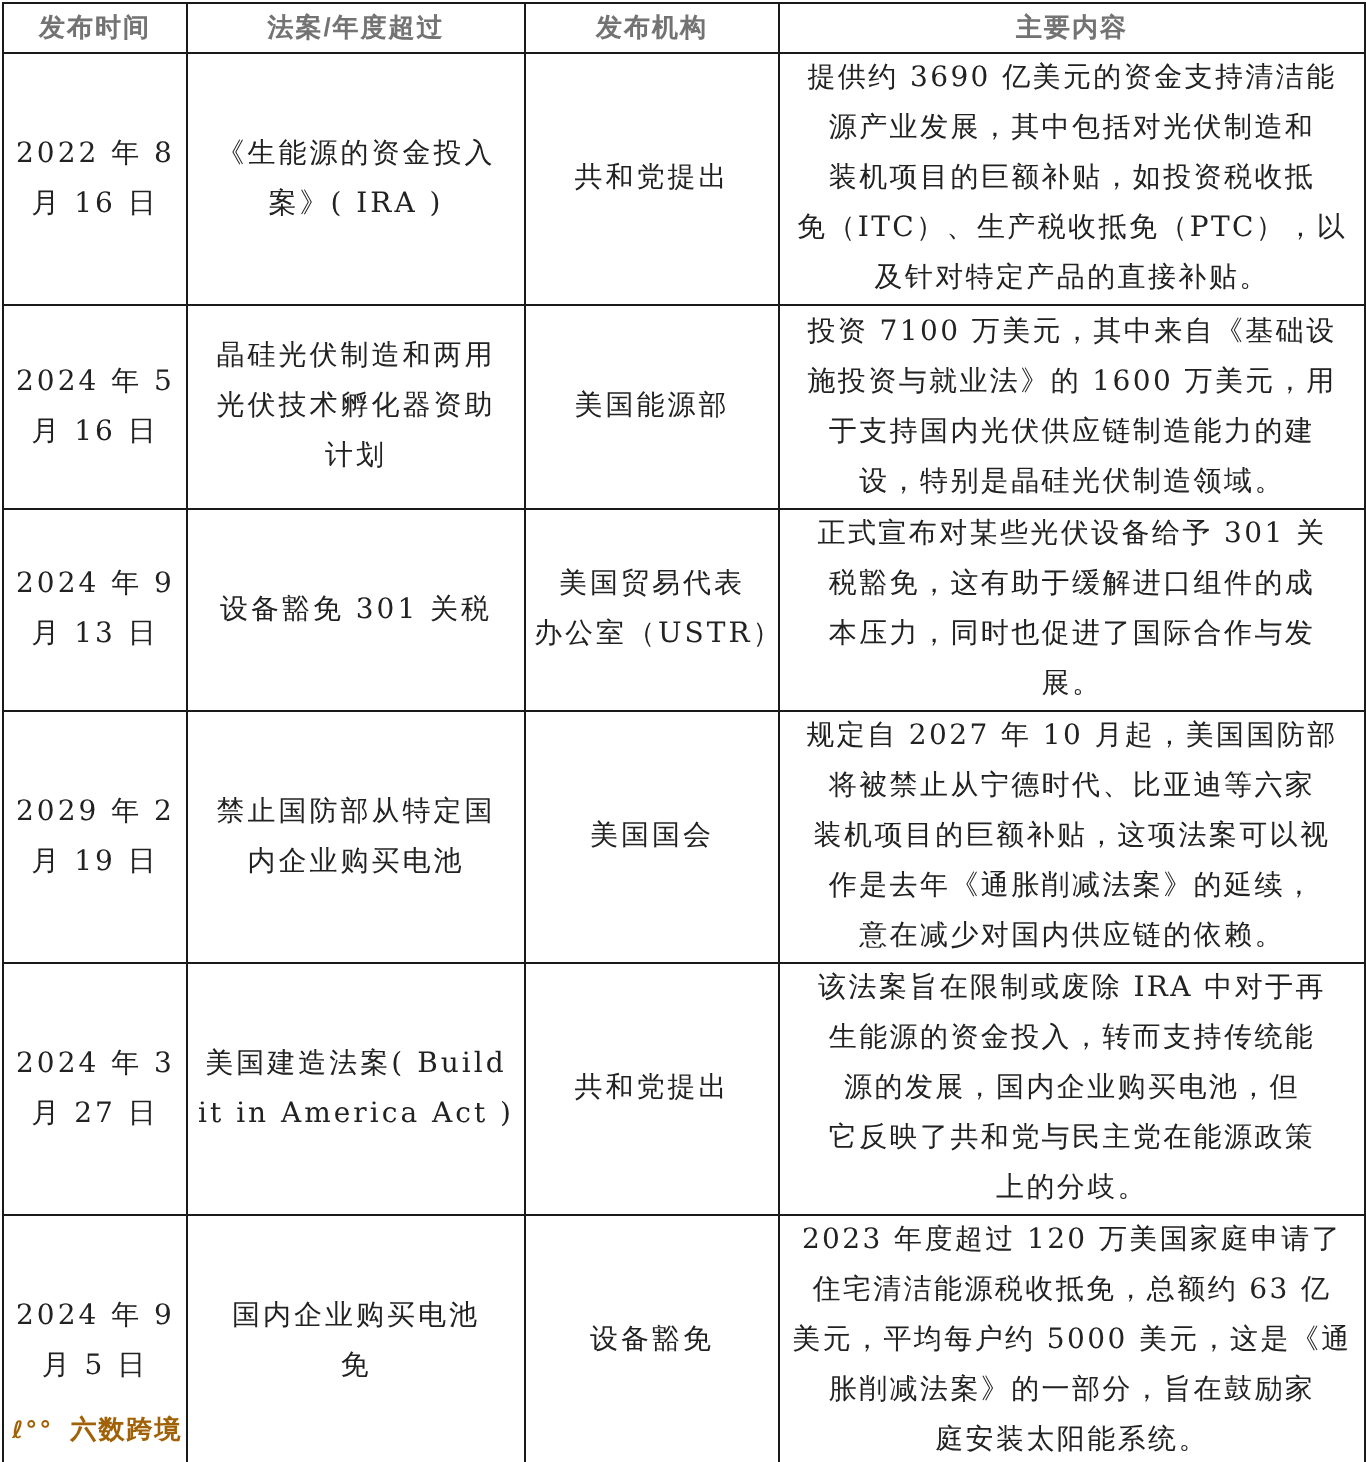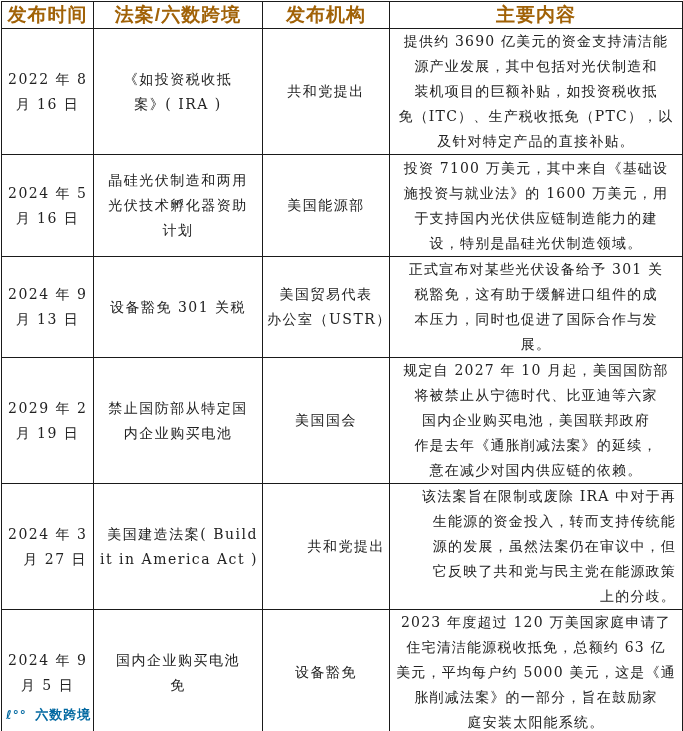--- a/index.html
+++ b/index.html
@@ -16,80 +16,80 @@
       border: 1.5px solid #1a1a1a;
       padding: 0 4px;
       text-align: center;
       vertical-align: middle;
       box-sizing: border-box;
     }
     .policy-table th {
       height: 25px;
       font-family: Liberation Sans, sans-serif;
       font-weight: bold;
-      font-size: 19px;
+      font-size: 13px;
       letter-spacing: 1px;
-      color: #a16207;
+      color: #737373;
     }
     .col-date { width: 92px; }
     .col-name { width: 169px; }
     .col-org { width: 127px; }
     .col-content { width: 293px; }
     .policy-table td {
       font-size: 14px;
       line-height: 25px;
       letter-spacing: 1.5px;
     }
     td.cell-date { padding: 0 6px; }
     td.cell-content {
       text-align: center;
       padding: 0 6px;
       letter-spacing: 1.2px;
     }
     .row-1 td { height: 126px; }
     .row-2 td { height: 102px; }
     .row-3 td { height: 100px; margin-top: 40px; }
     .row-4 td { height: 126px; }
-    .row-5 td { height: 126px; text-align: right; }
+    .row-5 td { height: 126px; }
     .row-6 td { height: 124px; }
     .line { display: block; white-space: nowrap; }
     .watermark {
       position: absolute; left: 6px; top: 706px;
       font-family: "DejaVu Sans", "Liberation Sans", sans-serif;
-      font-size: 13px; color: #0369a1; font-weight: bold;
+      font-size: 13px; color: #a16207; font-weight: bold;
       letter-spacing: 1px;
     }
     .watermark .logo { font-size: 12px; margin-right: 3px; }
   </style>
 </head>
 <body>
 
 <table class="policy-table">
   <colgroup>
     <col class="col-date">
       <col class="col-name">
       <col class="col-org">
       <col class="col-content">
   </colgroup>
   <thead>
     <tr>
       <th>发布时间</th>
-      <th>法案/六数跨境</th>
+      <th>法案/年度超过</th>
       <th>发布机构</th>
       <th>主要内容</th>
     </tr>
   </thead>
   <tbody>
     <tr class="row-1">
       <td class="cell-date">
         <span class="line">2022 年 8</span>
         <span class="line">月 16 日</span>
       </td>
       <td>
-        <span class="line">《如投资税收抵</span>
+        <span class="line">《生能源的资金投入</span>
         <span class="line">案》( IRA )</span>
       </td>
       <td>
         <span class="line">共和党提出</span>
       </td>
       <td class="cell-content">
         <span class="line">提供约 3690 亿美元的资金支持清洁能</span>
         <span class="line">源产业发展，其中包括对光伏制造和</span>
         <span class="line">装机项目的巨额补贴，如投资税收抵</span>
         <span class="line">免（ITC）、生产税收抵免（PTC），以</span>
@@ -143,41 +143,41 @@
       <td>
         <span class="line">禁止国防部从特定国</span>
         <span class="line">内企业购买电池</span>
       </td>
       <td>
         <span class="line">美国国会</span>
       </td>
       <td class="cell-content">
         <span class="line">规定自 2027 年 10 月起，美国国防部</span>
         <span class="line">将被禁止从宁德时代、比亚迪等六家</span>
-        <span class="line">国内企业购买电池，美国联邦政府</span>
+        <span class="line">装机项目的巨额补贴，这项法案可以视</span>
         <span class="line">作是去年《通胀削减法案》的延续，</span>
         <span class="line">意在减少对国内供应链的依赖。</span>
       </td>
     </tr>
     <tr class="row-5">
       <td class="cell-date">
         <span class="line">2024 年 3</span>
         <span class="line">月 27 日</span>
       </td>
       <td>
         <span class="line">美国建造法案( Build</span>
         <span class="line">it in America Act )</span>
       </td>
       <td>
         <span class="line">共和党提出</span>
       </td>
       <td class="cell-content">
         <span class="line">该法案旨在限制或废除 IRA 中对于再</span>
         <span class="line">生能源的资金投入，转而支持传统能</span>
-        <span class="line">源的发展，虽然法案仍在审议中，但</span>
+        <span class="line">源的发展，国内企业购买电池，但</span>
         <span class="line">它反映了共和党与民主党在能源政策</span>
         <span class="line">上的分歧。</span>
       </td>
     </tr>
     <tr class="row-6">
       <td class="cell-date">
         <span class="line">2024 年 9</span>
         <span class="line">月 5 日</span>
       </td>
       <td>

